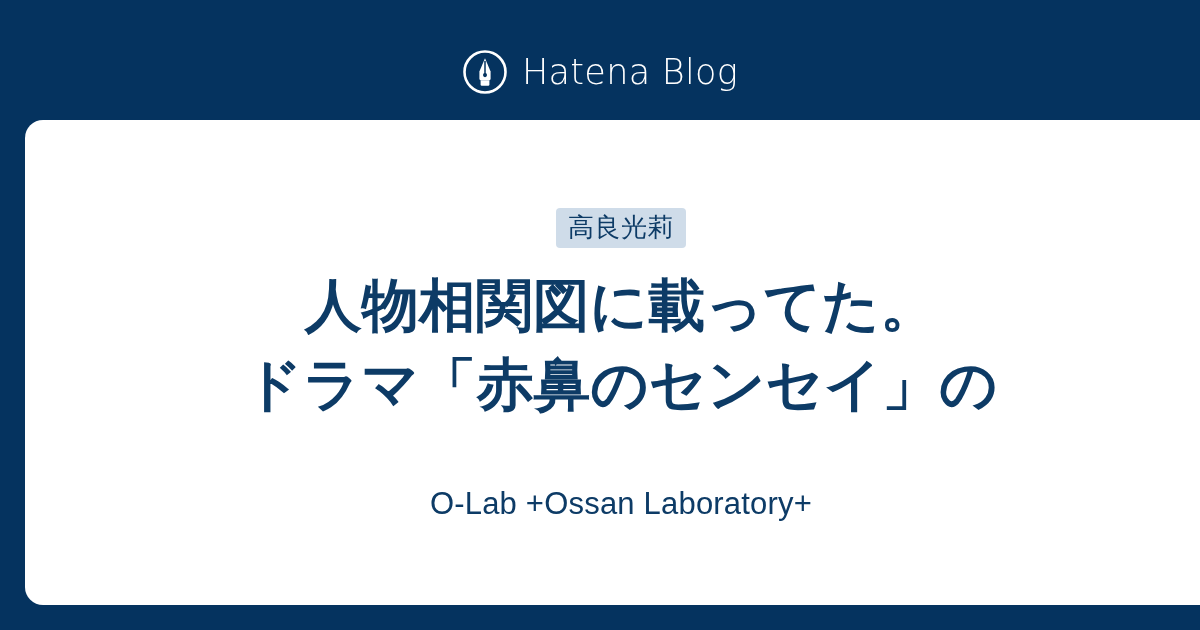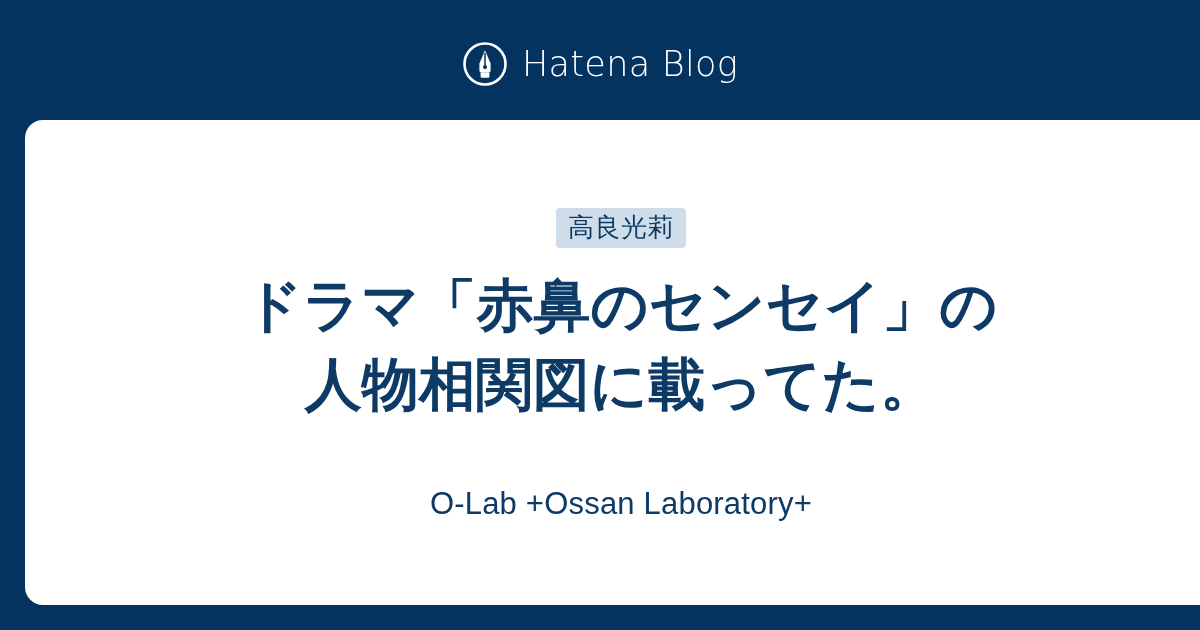--- a/index.html
+++ b/index.html
@@ -12,21 +12,21 @@
     height: 630px;
     background: #05335f;
     font-family: "Liberation Sans", "DejaVu Sans", sans-serif;
     overflow: hidden;
     position: relative;
   }
 
   
   .brand-header {
     position: absolute;
-    top: 4px;
+    top: 12px;
     left: 0;
     width: 1200px;
     height: 120px;
     display: flex;
     align-items: center;
     justify-content: center;
     gap: 14px;
     user-select: none;
   }
   .brand-logo-icon {
@@ -128,20 +128,20 @@
   </span>
   <span class="brand-name">Hatena Blog</span>
 </div>
 
 <div class="content-card">
   <div class="card-body">
 
     <span class="category-badge">高良光莉</span>
 
     <h1 class="entry-title">
+      <span class="title-line">人物相関図に載ってた。</span>
       <span class="title-line">ドラマ「赤鼻のセンセイ」の</span>
-      <span class="title-line">人物相関図に載ってた。</span>
     </h1>
 
     <div class="blog-name">O-Lab +Ossan Laboratory+</div>
 
   </div>
 </div>
 
 </body></html>

